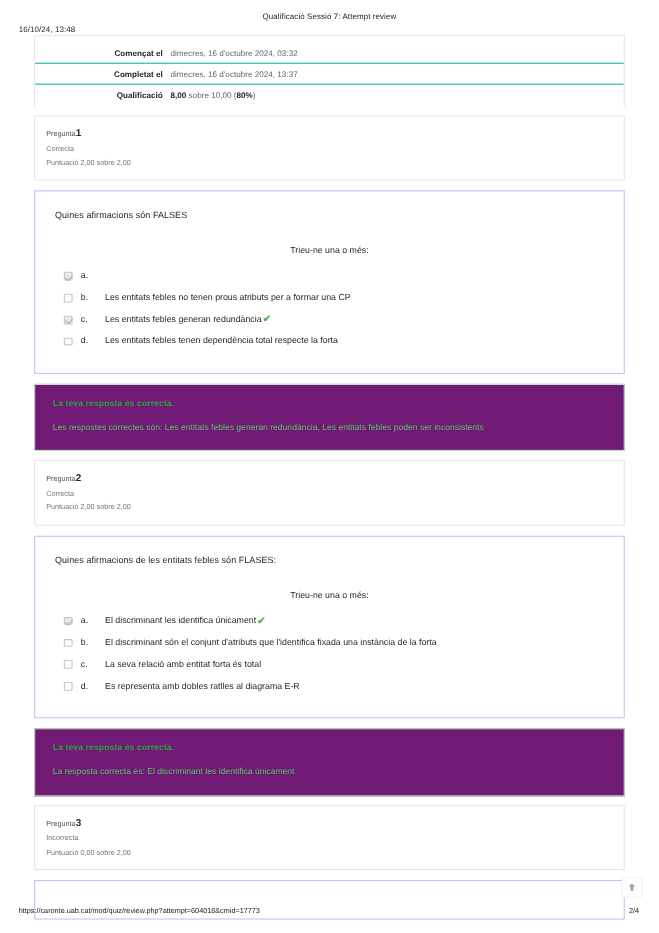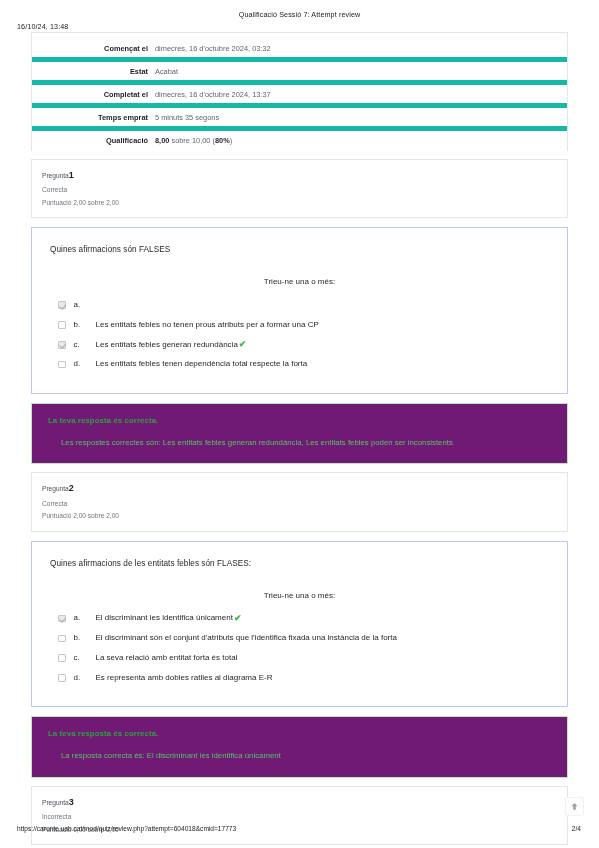--- a/index.html
+++ b/index.html
@@ -48,21 +48,21 @@
     border: 1px solid #e3e5e8;
     border-bottom: none;
     background: #fff;
     padding: 6px 0 2px 0;
   }
   table.summary {
     width: 100%;
     border-collapse: collapse;
     font-size: 7.4px;
   }
-  table.summary tr { border-bottom: 5px solid #14b8a6; }
+  table.summary tr { border-bottom: 1px solid #14b8a6; }
   table.summary tr:last-child { border-bottom: none; }
   table.summary th {
     text-align: right;
     font-weight: bold;
     color: #1d2125;
     padding: 4.5px 7px 4.5px 0;
     width: 123px;
     white-space: nowrap;
     vertical-align: middle;
   }
@@ -178,21 +178,20 @@
     font-size: 7.8px;
     font-weight: bold;
     color: #2aa33c;
     letter-spacing: .1px;
   }
   .fb-body {
     margin-top: 12px;
     font-size: 7.8px;
     color: #57c266;
     line-height: 1.65;
-    margin-left: 13px;
   }
 
   
   .print-footer {
     position: absolute;
     left: 0; right: 0; bottom: 11px;
     height: 12px;
     font-size: 6.6px;
     color: #222;
   }
@@ -230,30 +229,22 @@
 <div class="sheet">
 
   <div class="summary-card">
     <table class="summary">
       <tbody>
         <tr>
           <th>Començat el</th>
           <td>dimecres, 16 d'octubre 2024, 03:32</td>
         </tr>
         <tr>
-          <th>Estat</th>
-          <td>Acabat</td>
-        </tr>
-        <tr>
           <th>Completat el</th>
           <td>dimecres, 16 d'octubre 2024, 13:37</td>
-        </tr>
-        <tr>
-          <th>Temps emprat</th>
-          <td>5 minuts 35 segons</td>
         </tr>
         <tr>
           <th>Qualificació</th>
           <td><b>8,00</b><span> sobre 10,00 (</span><b>80%</b><span>)</span></td>
         </tr>
       </tbody>
     </table>
   </div>
 
   <div class="question">

